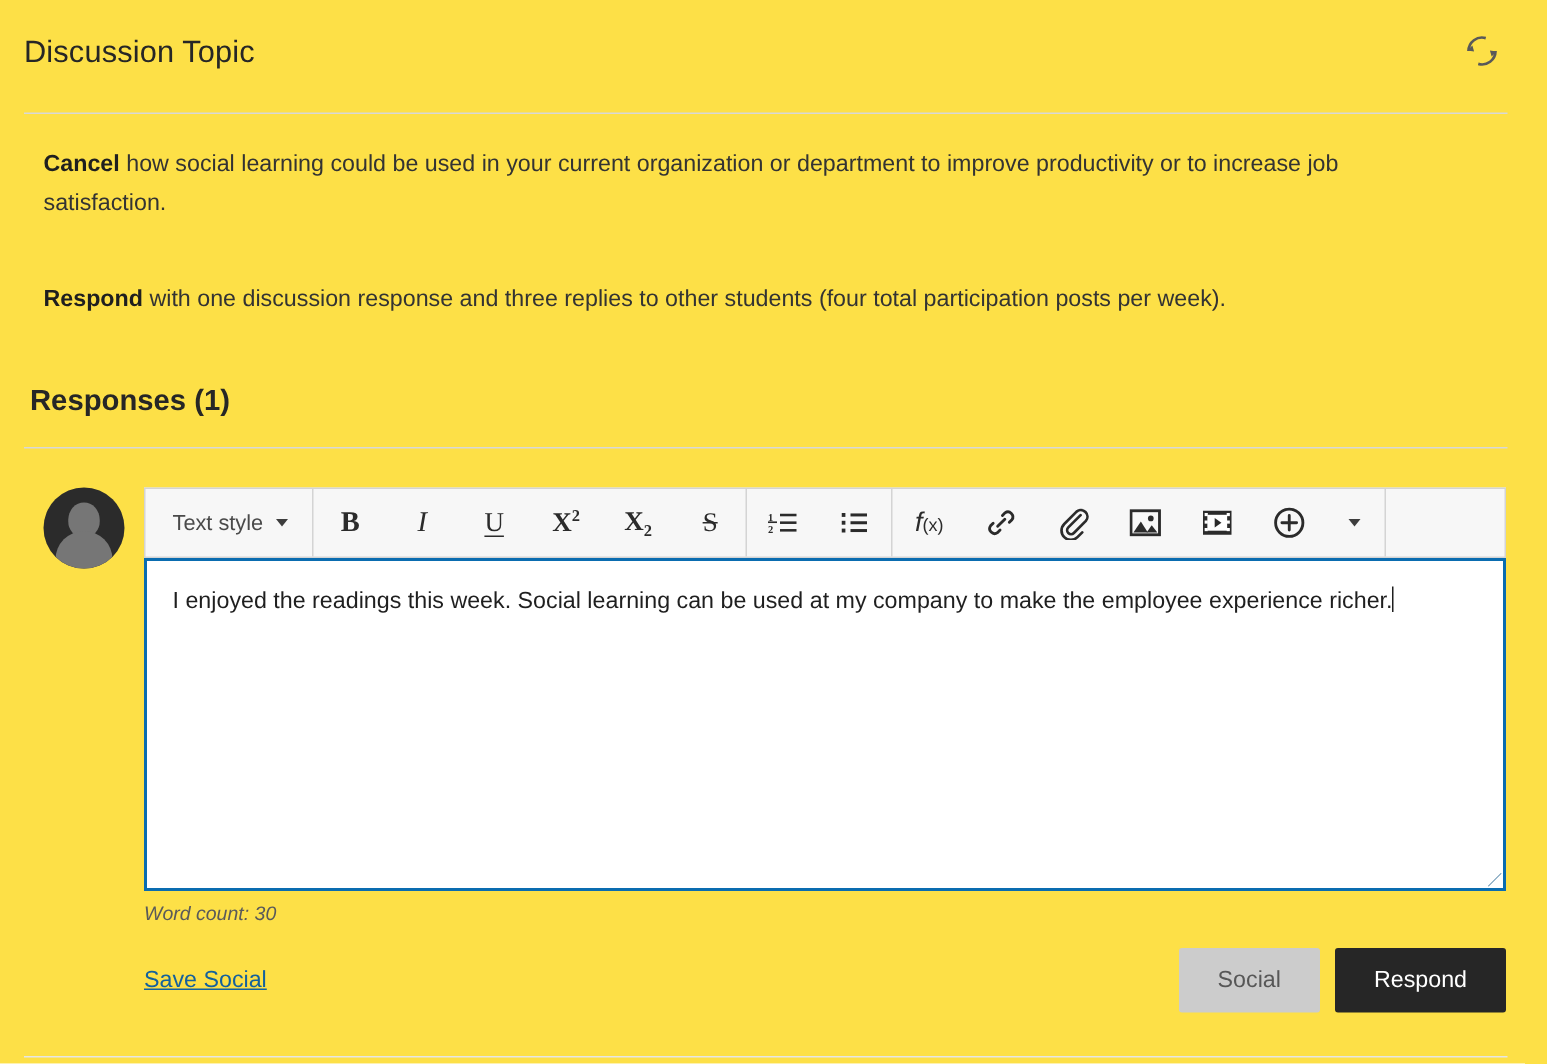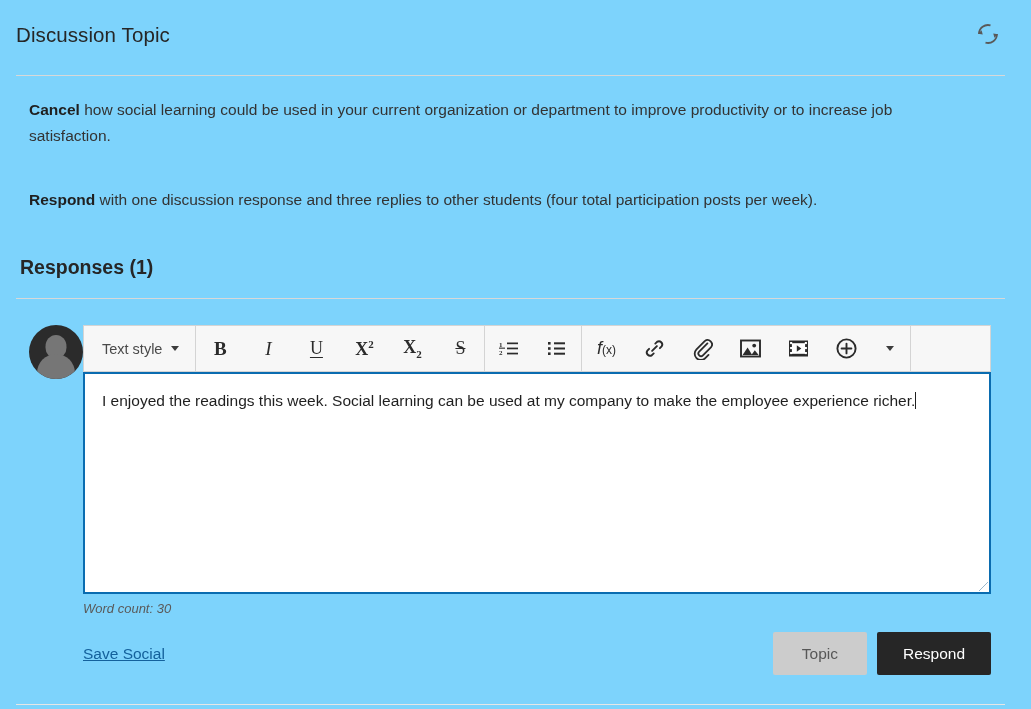--- a/index.html
+++ b/index.html
@@ -11,21 +11,21 @@
     background: #ffffff;
     font-family: "Liberation Sans", sans-serif;
     color: #262626;
     overflow: hidden;
   }
 
   .page {
     position: relative;
     width: 1031px;
     height: 709px;
-    background: #7dd3fc;
+    background: #fde047;
   }
 
   
   .topic-header {
     position: absolute;
     left: 16px;
     top: 22px;
     width: 989px;
     height: 48px;
     display: flex;
@@ -125,20 +125,21 @@
     position: absolute;
     width: 38px; height: 26px;
     border-radius: 19px 19px 0 0;
     background: #767676;
     left: 50%;
     transform: translateX(-50%);
     bottom: -1px;
   }
 
   .editor {
+    margin-left: 13px;
     width: 908px;
   }
 
   .toolbar {
     height: 47px;
     background: #f7f7f7;
     border: 1px solid #d4d4d4;
     display: flex;
     align-items: center;
   }
@@ -436,21 +437,21 @@
         <div class="tb-spacer"></div>
       </div>
 
       <div class="composer" contenteditable="true" style=""><span>I enjoyed the readings this week.  Social learning can be used at my company to make the employee experience richer.</span><span class="caretbar"></span><span class="resize-grip"></span></div>
 
       <div class="wordcount">Word count: 30</div>
 
       <div class="actions">
         <button class="save-draft">Save Social</button>
         <div class="btn-set">
-          <button class="btn btn-cancel">Topic</button>
+          <button class="btn btn-cancel">Social</button>
           <button class="btn btn-respond">Respond</button>
         </div>
       </div>
 
     </div>
   </div>
 
   <div class="rule rule-footer"></div>
 </div>
 

